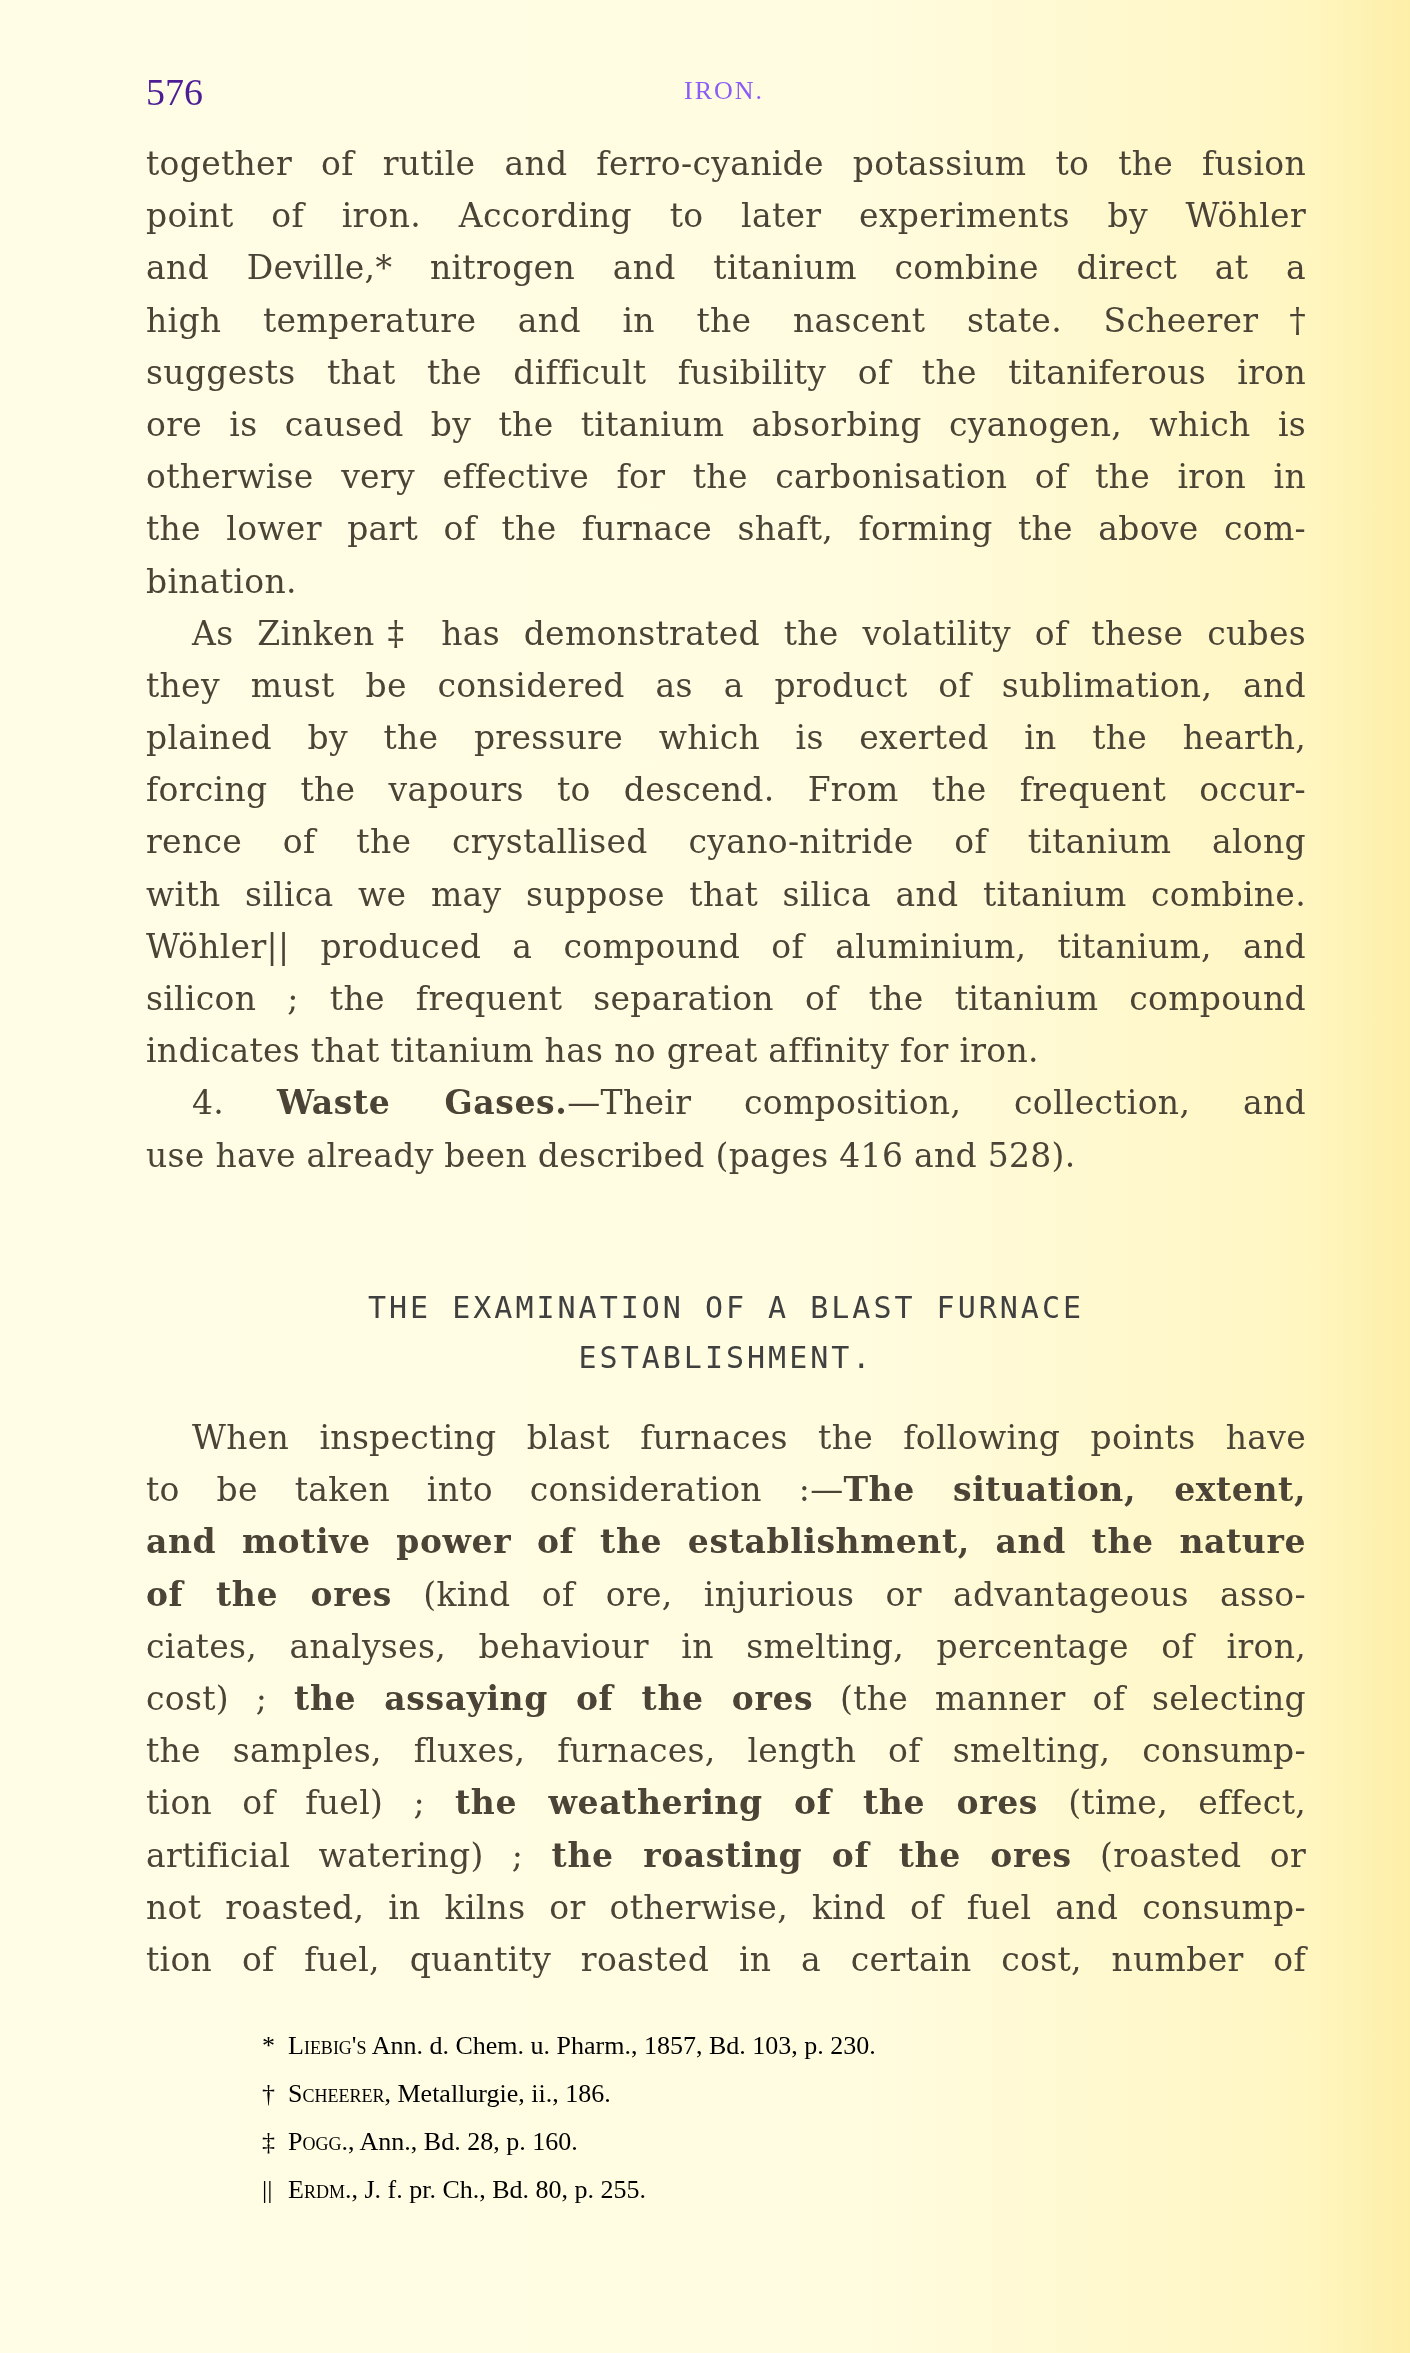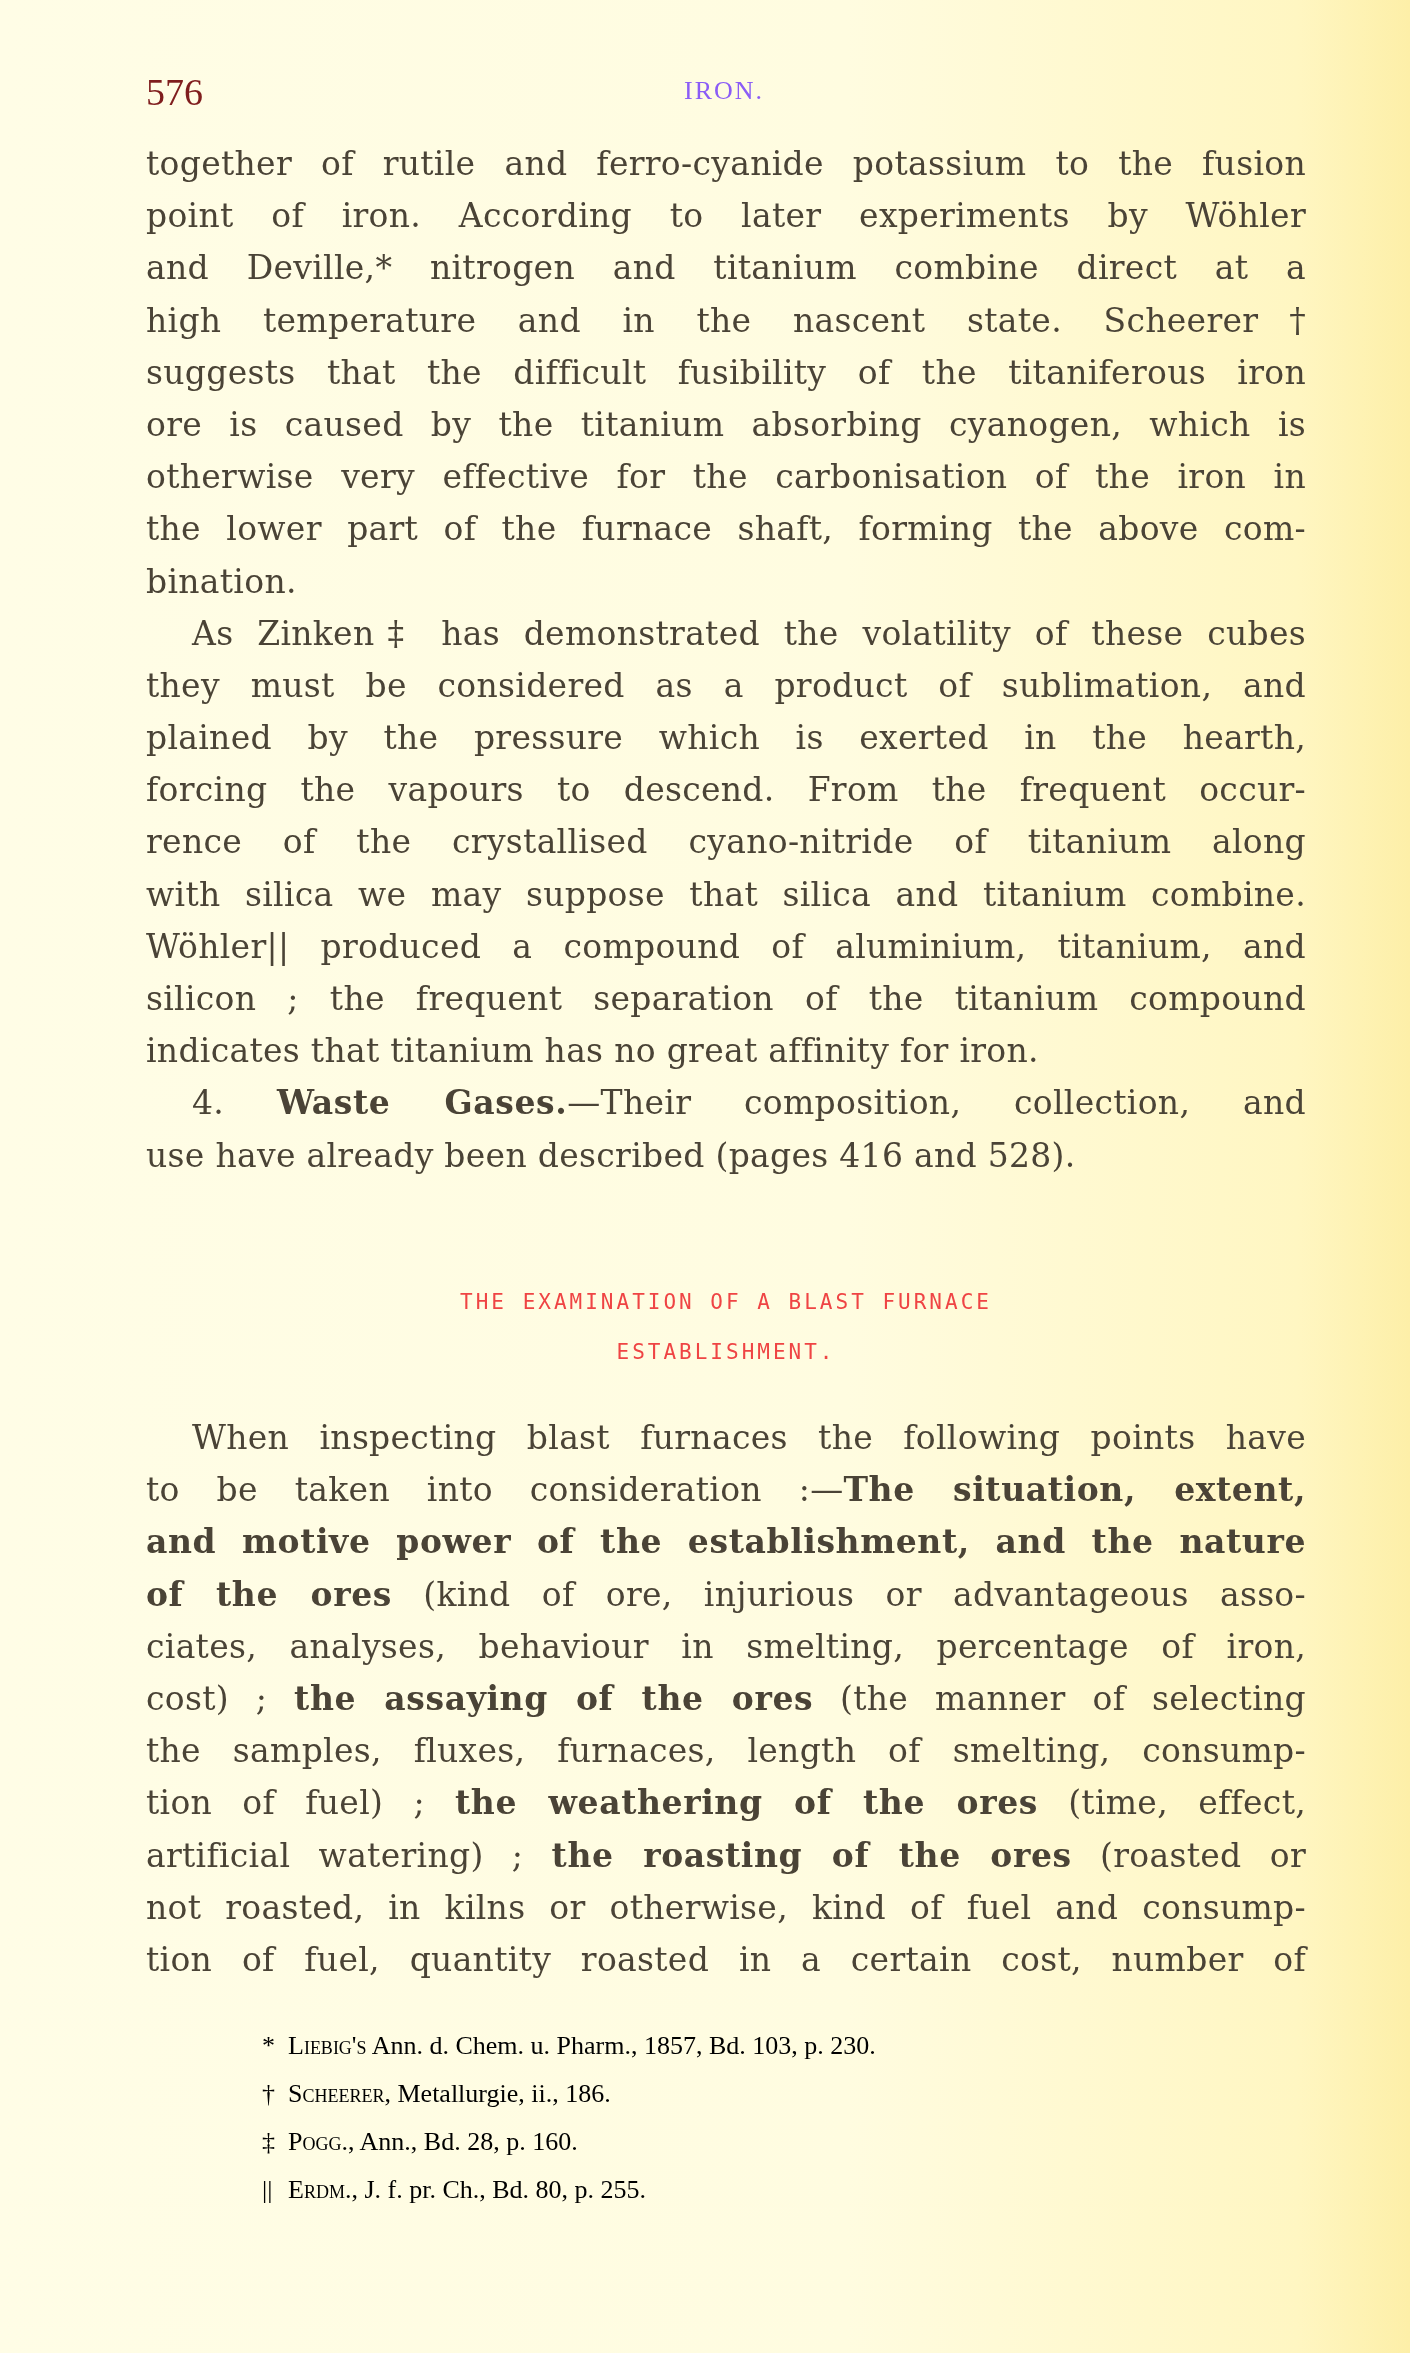--- a/index.html
+++ b/index.html
@@ -5,31 +5,31 @@
   html, body { margin: 0; padding: 0; }
   body {
     width: 1410px; height: 2353px; overflow: hidden;
     background: linear-gradient(90deg, #fffde6 0%, #fffce0 60%, #fff6c2 92%, #fdefa8 100%);
     font-family: "DejaVu Serif", "Liberation Serif", serif;
     color: #4a4336;
     position: relative;
   }
   .page { position: absolute; left: 0; top: 0; width: 1410px; height: 2353px; }
   .running-head { position: absolute; top: 70px; left: 146px; width: 1156px; height: 50px; }
-  .page-number { position: absolute; left: 0; top: 0; font-family: "Liberation Serif", serif; font-size: 38px; color: #7f1d1d; }
+  .page-number { position: absolute; left: 0; top: 0; font-family: "Liberation Serif", serif; font-size: 38px; color: #4c1d95; }
   .running-title { position: absolute; left: 0; width: 100%; text-align: center; top: 6px; font-family: "Liberation Serif", serif; font-size: 26px; letter-spacing: 2px; color: #8b5cf6; }
   .body-text { position: absolute; left: 146px; top: 138px; width: 1160px; }
   .line {
     height: 52.2px; line-height: 52.2px; font-size: 33px; white-space: nowrap;
     text-align: justify; text-align-last: justify; letter-spacing: 0.3px;
   }
   .line.last { text-align-last: left; }
   .line.indent { padding-left: 46px; }
   .bold { font-weight: bold; letter-spacing: 0.6px; }
-  .section-heading { position: absolute; left: 146px; width: 1160px; text-align: center; font-family: "DejaVu Sans Mono", "Liberation Mono", monospace; font-size: 21px; letter-spacing: 3px; color: #ef4444; }
+  .section-heading { position: absolute; left: 146px; width: 1160px; text-align: center; font-family: "DejaVu Sans Mono", "Liberation Mono", monospace; font-size: 30px; letter-spacing: 3px; color: #404040; }
   .h1 { top: 1290px; }
   .h2 { top: 1340px; }
   .body-text-2 { position: absolute; left: 146px; top: 1412px; width: 1160px; }
   .footnotes { position: absolute; left: 262px; top: 2022px; width: 1000px; font-family: "Liberation Serif", serif; font-size: 26px; color: #000000; }
   .fn { height: 48px; line-height: 48px; white-space: nowrap; }
   .fn-mark { display: inline-block; width: 26px; }
   .sc { font-variant: small-caps; }
 </style>
 </head>
 <body>

